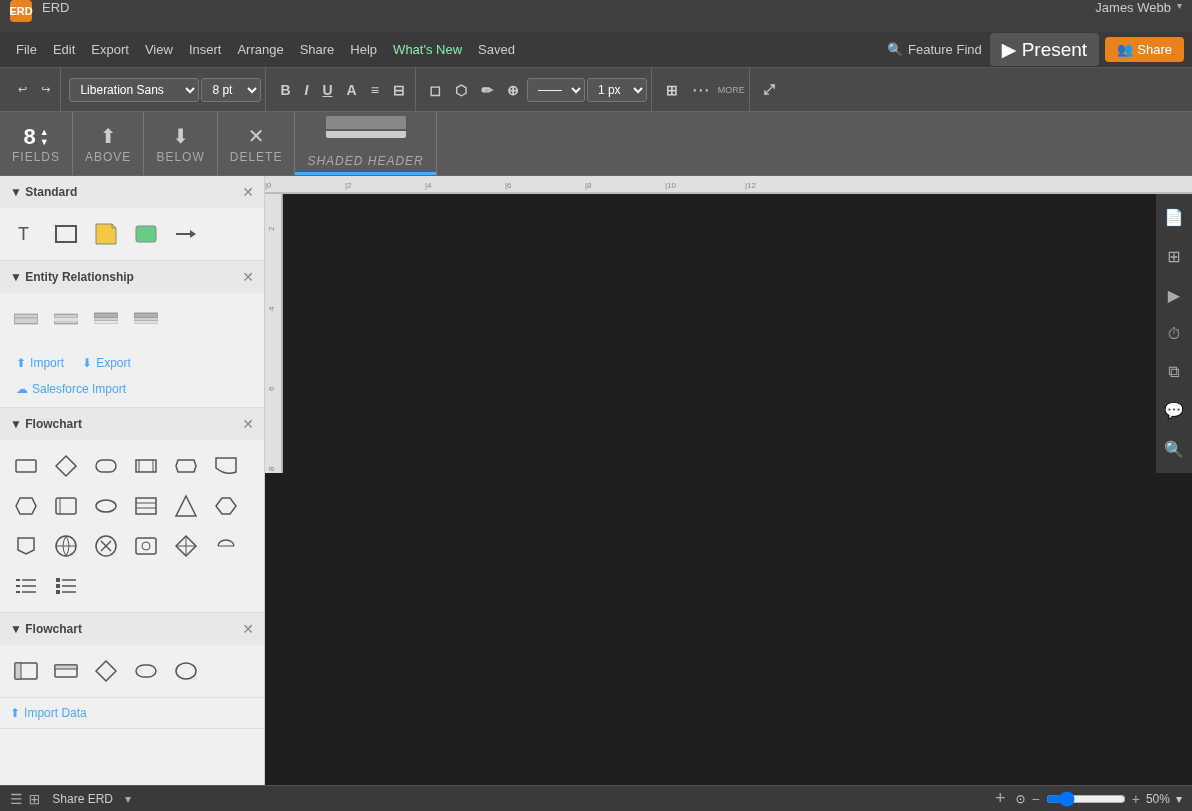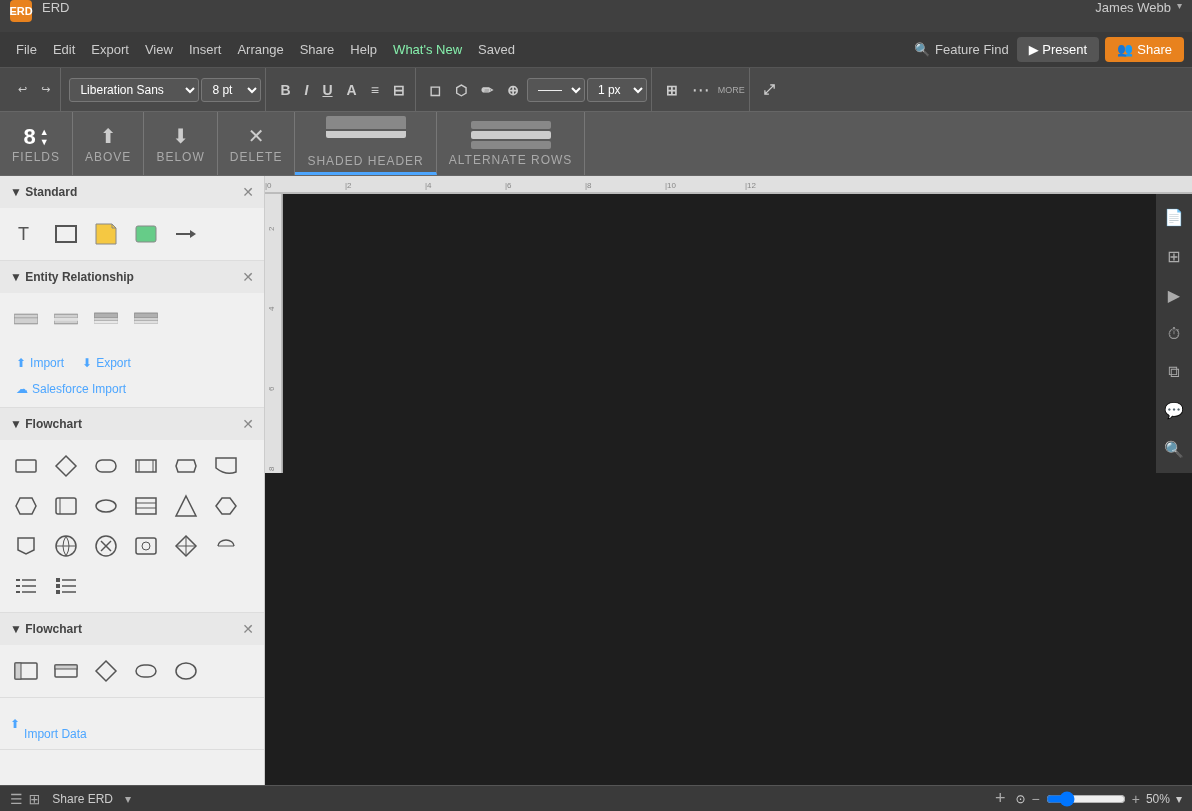--- a/index.html
+++ b/index.html
@@ -10,21 +10,21 @@
     #titlebar .app-icon { background: #e8821e; width: 22px; height: 22px; border-radius: 4px; display: flex; align-items: center; justify-content: center; margin-right: 10px; font-weight: bold; color: white; font-size: 11px; }
     #titlebar .app-name { color: #ccc; font-size: 13px; flex: 1; }
     #titlebar .user-name { color: #ccc; font-size: 13px; margin-right: 6px; }
     #titlebar .dropdown-arrow { color: #aaa; font-size: 10px; }
 
     
     #menubar { display: flex; align-items: center; background: #3a3a3a; height: 36px; padding: 0 8px; border-bottom: 1px solid #555; }
     #menubar .menu-item { color: #ccc; font-size: 13px; padding: 4px 8px; cursor: pointer; border-radius: 3px; }
     #menubar .menu-item.active { color: #86efac; }
     #menubar .spacer { flex: 1; }
-    #menubar .btn-present { background: #555; color: #fff; padding: 5px 12px; border-radius: 4px; font-size: 13px; cursor: pointer; display: flex; align-items: center; gap: 4px; border: none; }
+    #menubar .btn-present { background: #555; color: #fff; padding: 5px 12px; border-radius: 4px; font-size: 19px; cursor: pointer; display: flex; align-items: center; gap: 4px; border: none; }
     #menubar .btn-share { background: #e8821e; color: #fff; padding: 5px 12px; border-radius: 4px; font-size: 13px; cursor: pointer; display: flex; align-items: center; gap: 4px; border: none; margin-left: 6px; }
     #menubar .feature-find { color: #ccc; font-size: 13px; padding: 4px 8px; cursor: pointer; display: flex; align-items: center; gap: 4px; }
 
     
     #toolbar { display: flex; align-items: center; background: #4a4a4a; height: 44px; padding: 0 8px; border-bottom: 1px solid #666; gap: 4px; }
     #toolbar .tool-group { display: flex; align-items: center; gap: 2px; padding: 0 4px; border-right: 1px solid #666; height: 100%; }
     #toolbar .tool-group:last-child { border-right: none; }
     #toolbar .tool-btn { background: none; border: none; color: #ccc; cursor: pointer; padding: 4px 6px; border-radius: 3px; font-size: 13px; display: flex; flex-direction: column; align-items: center; justify-content: center; font-size: 11px; }
     #toolbar .font-select { background: #555; border: 1px solid #777; color: #fff; padding: 3px 6px; border-radius: 3px; font-size: 12px; cursor: pointer; width: 130px; }
     #toolbar .size-select { background: #555; border: 1px solid #777; color: #fff; padding: 3px 6px; border-radius: 3px; font-size: 12px; cursor: pointer; width: 60px; }
@@ -167,29 +167,21 @@
     <div class="icon">⬇</div>
     <div class="lbl">BELOW</div>
   </div>
   <div class="field-section">
     <div class="icon">✕</div>
     <div class="lbl">DELETE</div>
   </div>
   <div class="field-section shaded-header">
     <div style="width:80px;height:16px;background:#888;border-radius:2px 2px 0 0;margin-bottom:2px;"></div>
     <div style="width:80px;height:8px;background:#ccc;border-radius:0 0 2px 2px;"></div>
-    <div class="lbl" style="margin-top:16px;">SHADED HEADER</div>
-  </div>
-  <div class="field-section">
-    <div style="width:80px;">
-      <div style="height:8px;background:#888;border-radius:2px;margin-bottom:2px;"></div>
-      <div style="height:8px;background:#ccc;border-radius:2px;margin-bottom:2px;"></div>
-      <div style="height:8px;background:#888;border-radius:2px;"></div>
-    </div>
-    <div class="lbl" style="margin-top:4px;">ALTERNATE ROWS</div>
+    <div class="lbl" style="margin-top:16px;font-style:italic;">SHADED HEADER</div>
   </div>
 </div>
 
 <div style="display:flex; height: calc(811px - 32px - 36px - 44px - 64px - 26px);">
 
   <div id="sidebar">
 
     <div class="sidebar-section">
       <div class="sidebar-section-header">
         <span>▼ Standard</span>
@@ -430,21 +422,21 @@
               <rect x="2" y="6" width="20" height="12" fill="none" stroke="#555" stroke-width="1.5" rx="8"></rect>
             </svg>
           </div>
         <div class="shape-item">
             <svg viewBox="0 0 24 24">
               <ellipse cx="12" cy="12" rx="10" ry="8" fill="none" stroke="#555" stroke-width="1.5"></ellipse>
             </svg>
           </div>
       </div>
       <div style="display:flex; align-items:center; padding: 8px 10px; cursor:pointer; color:#4da6ff; font-size:12px; border-top:1px solid #ddd;">
-        ⬆ <span style="margin-left:4px;margin-top:21px;">Import Data</span>
+        ⬆ <span style="margin-left:4px;">Import Data</span>
       </div>
     </div>
   </div>
 
   <div class="canvas-wrapper">
 
     <div id="ruler-h">
       <svg width="100%" height="18">
         <line x1="0" y1="17" x2="100%" y2="17" stroke="#999" stroke-width="1"></line>
         <text x="0" y="12" font-size="8" fill="#888">|0</text>

